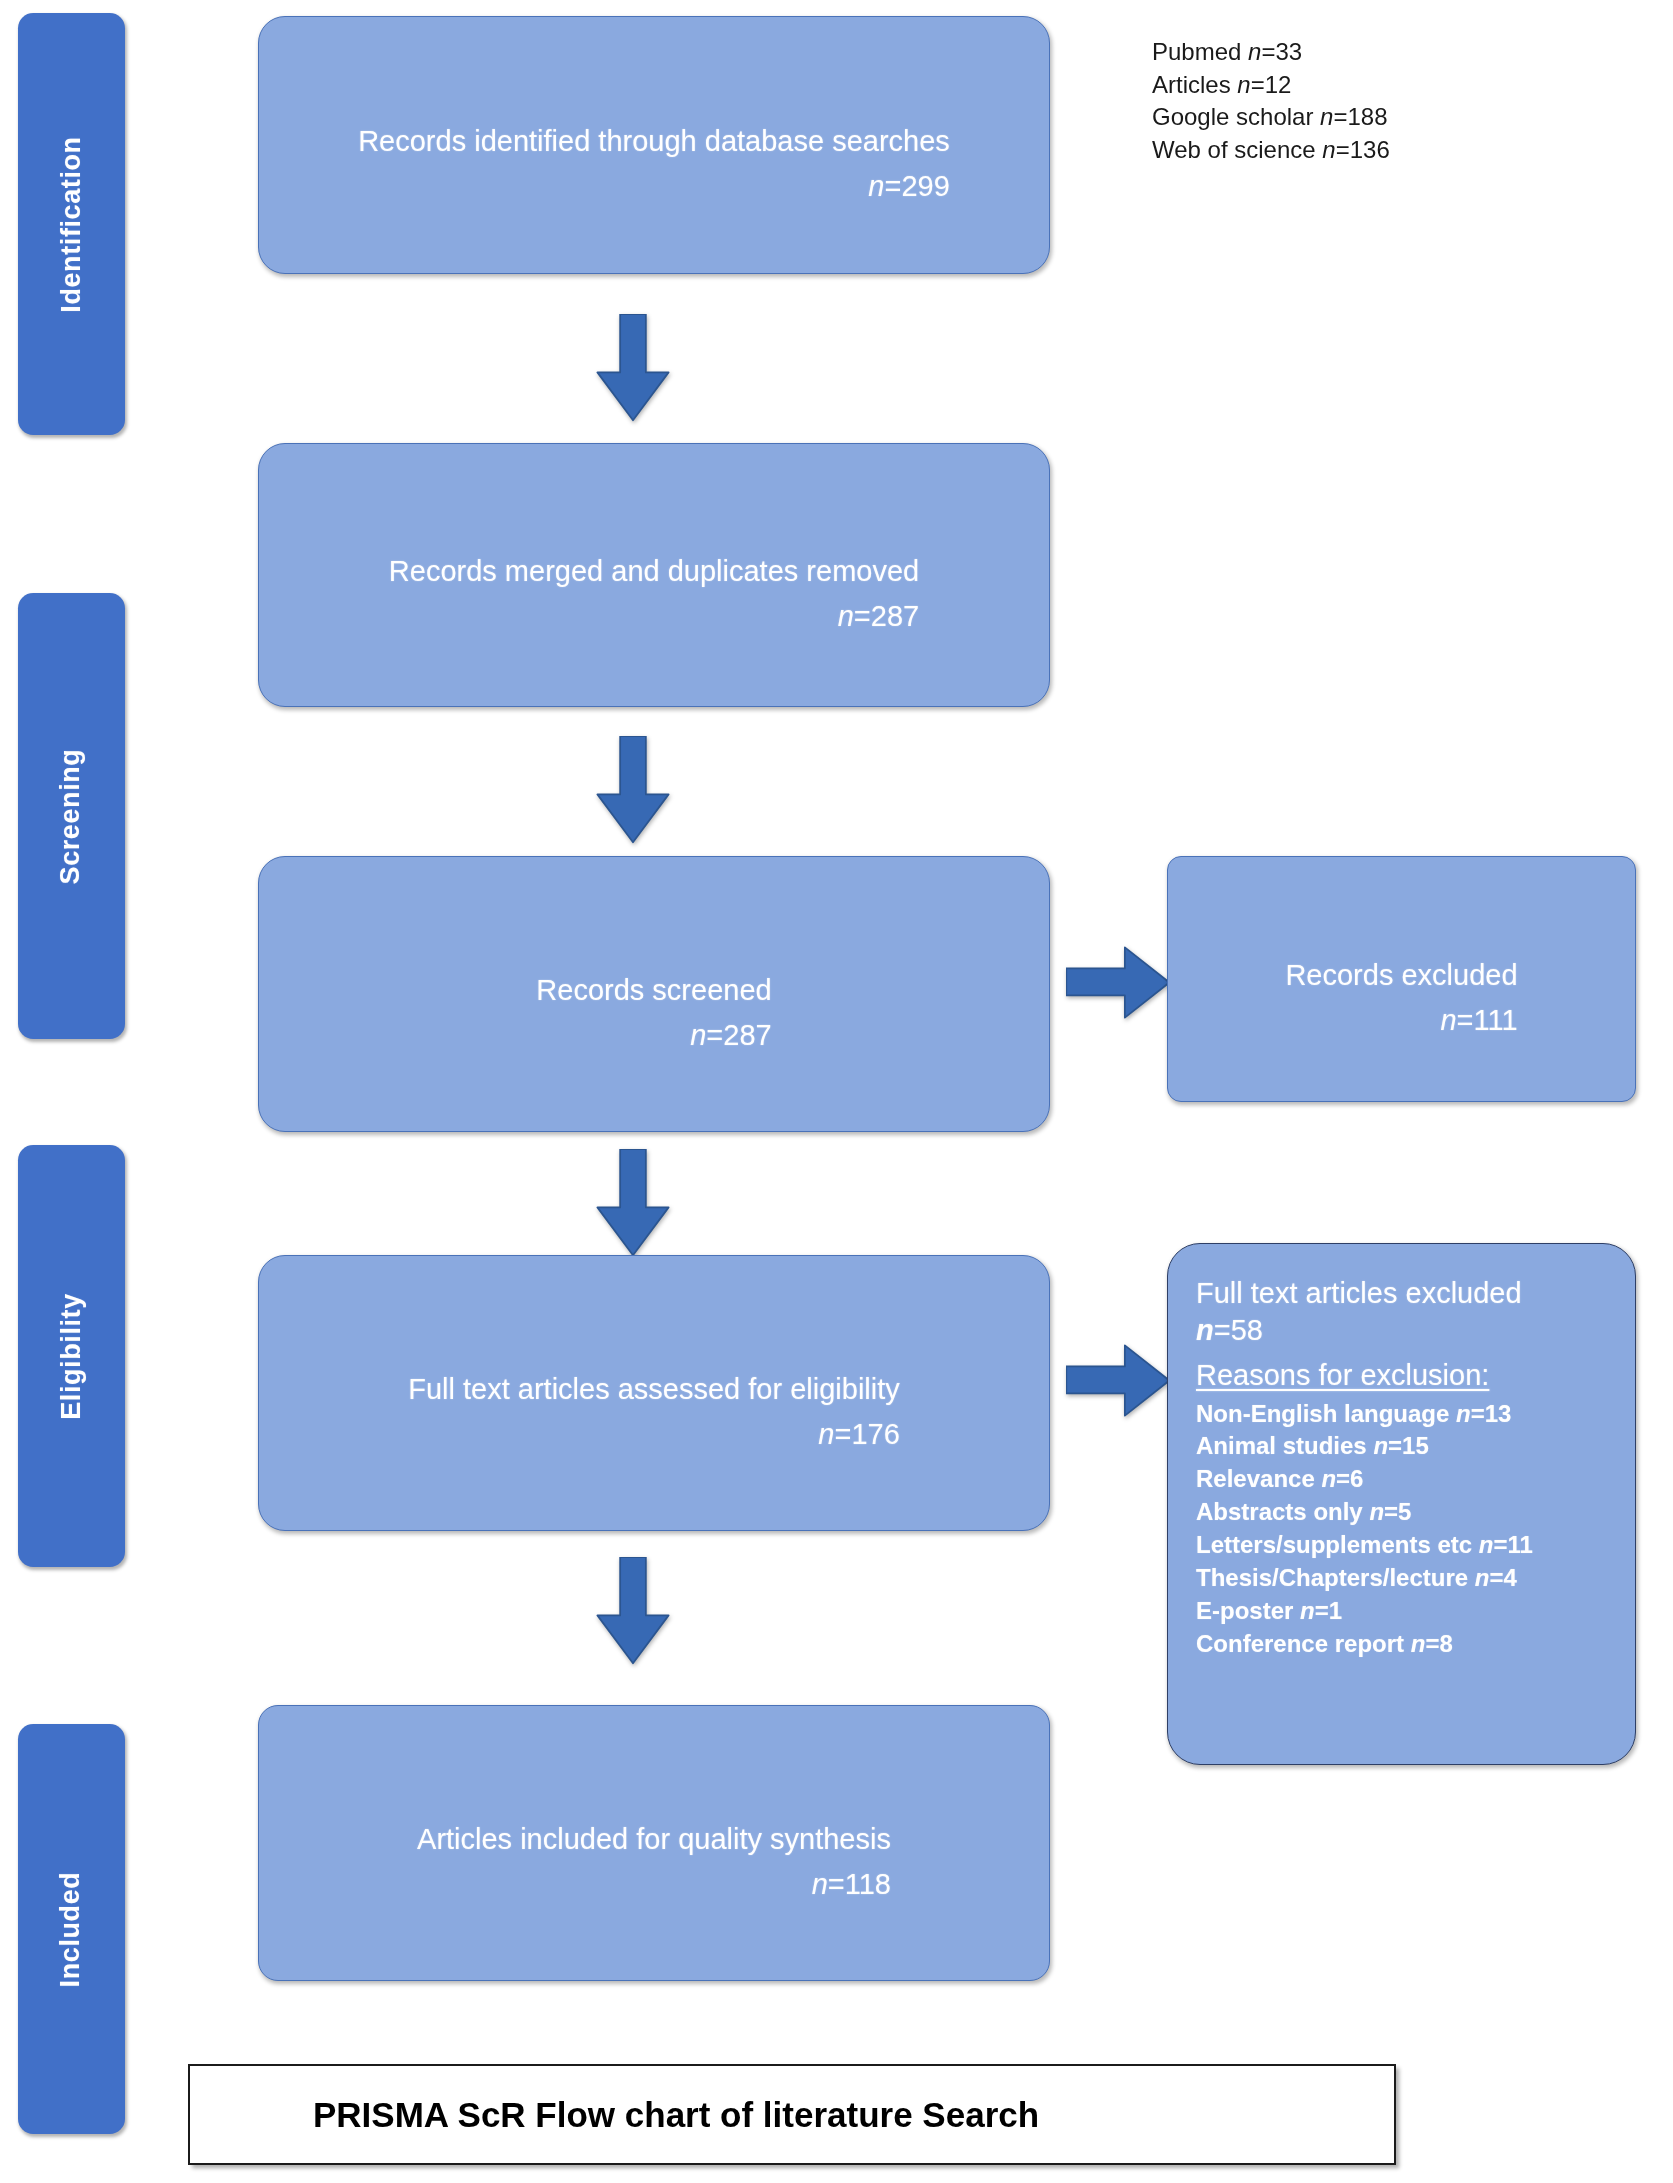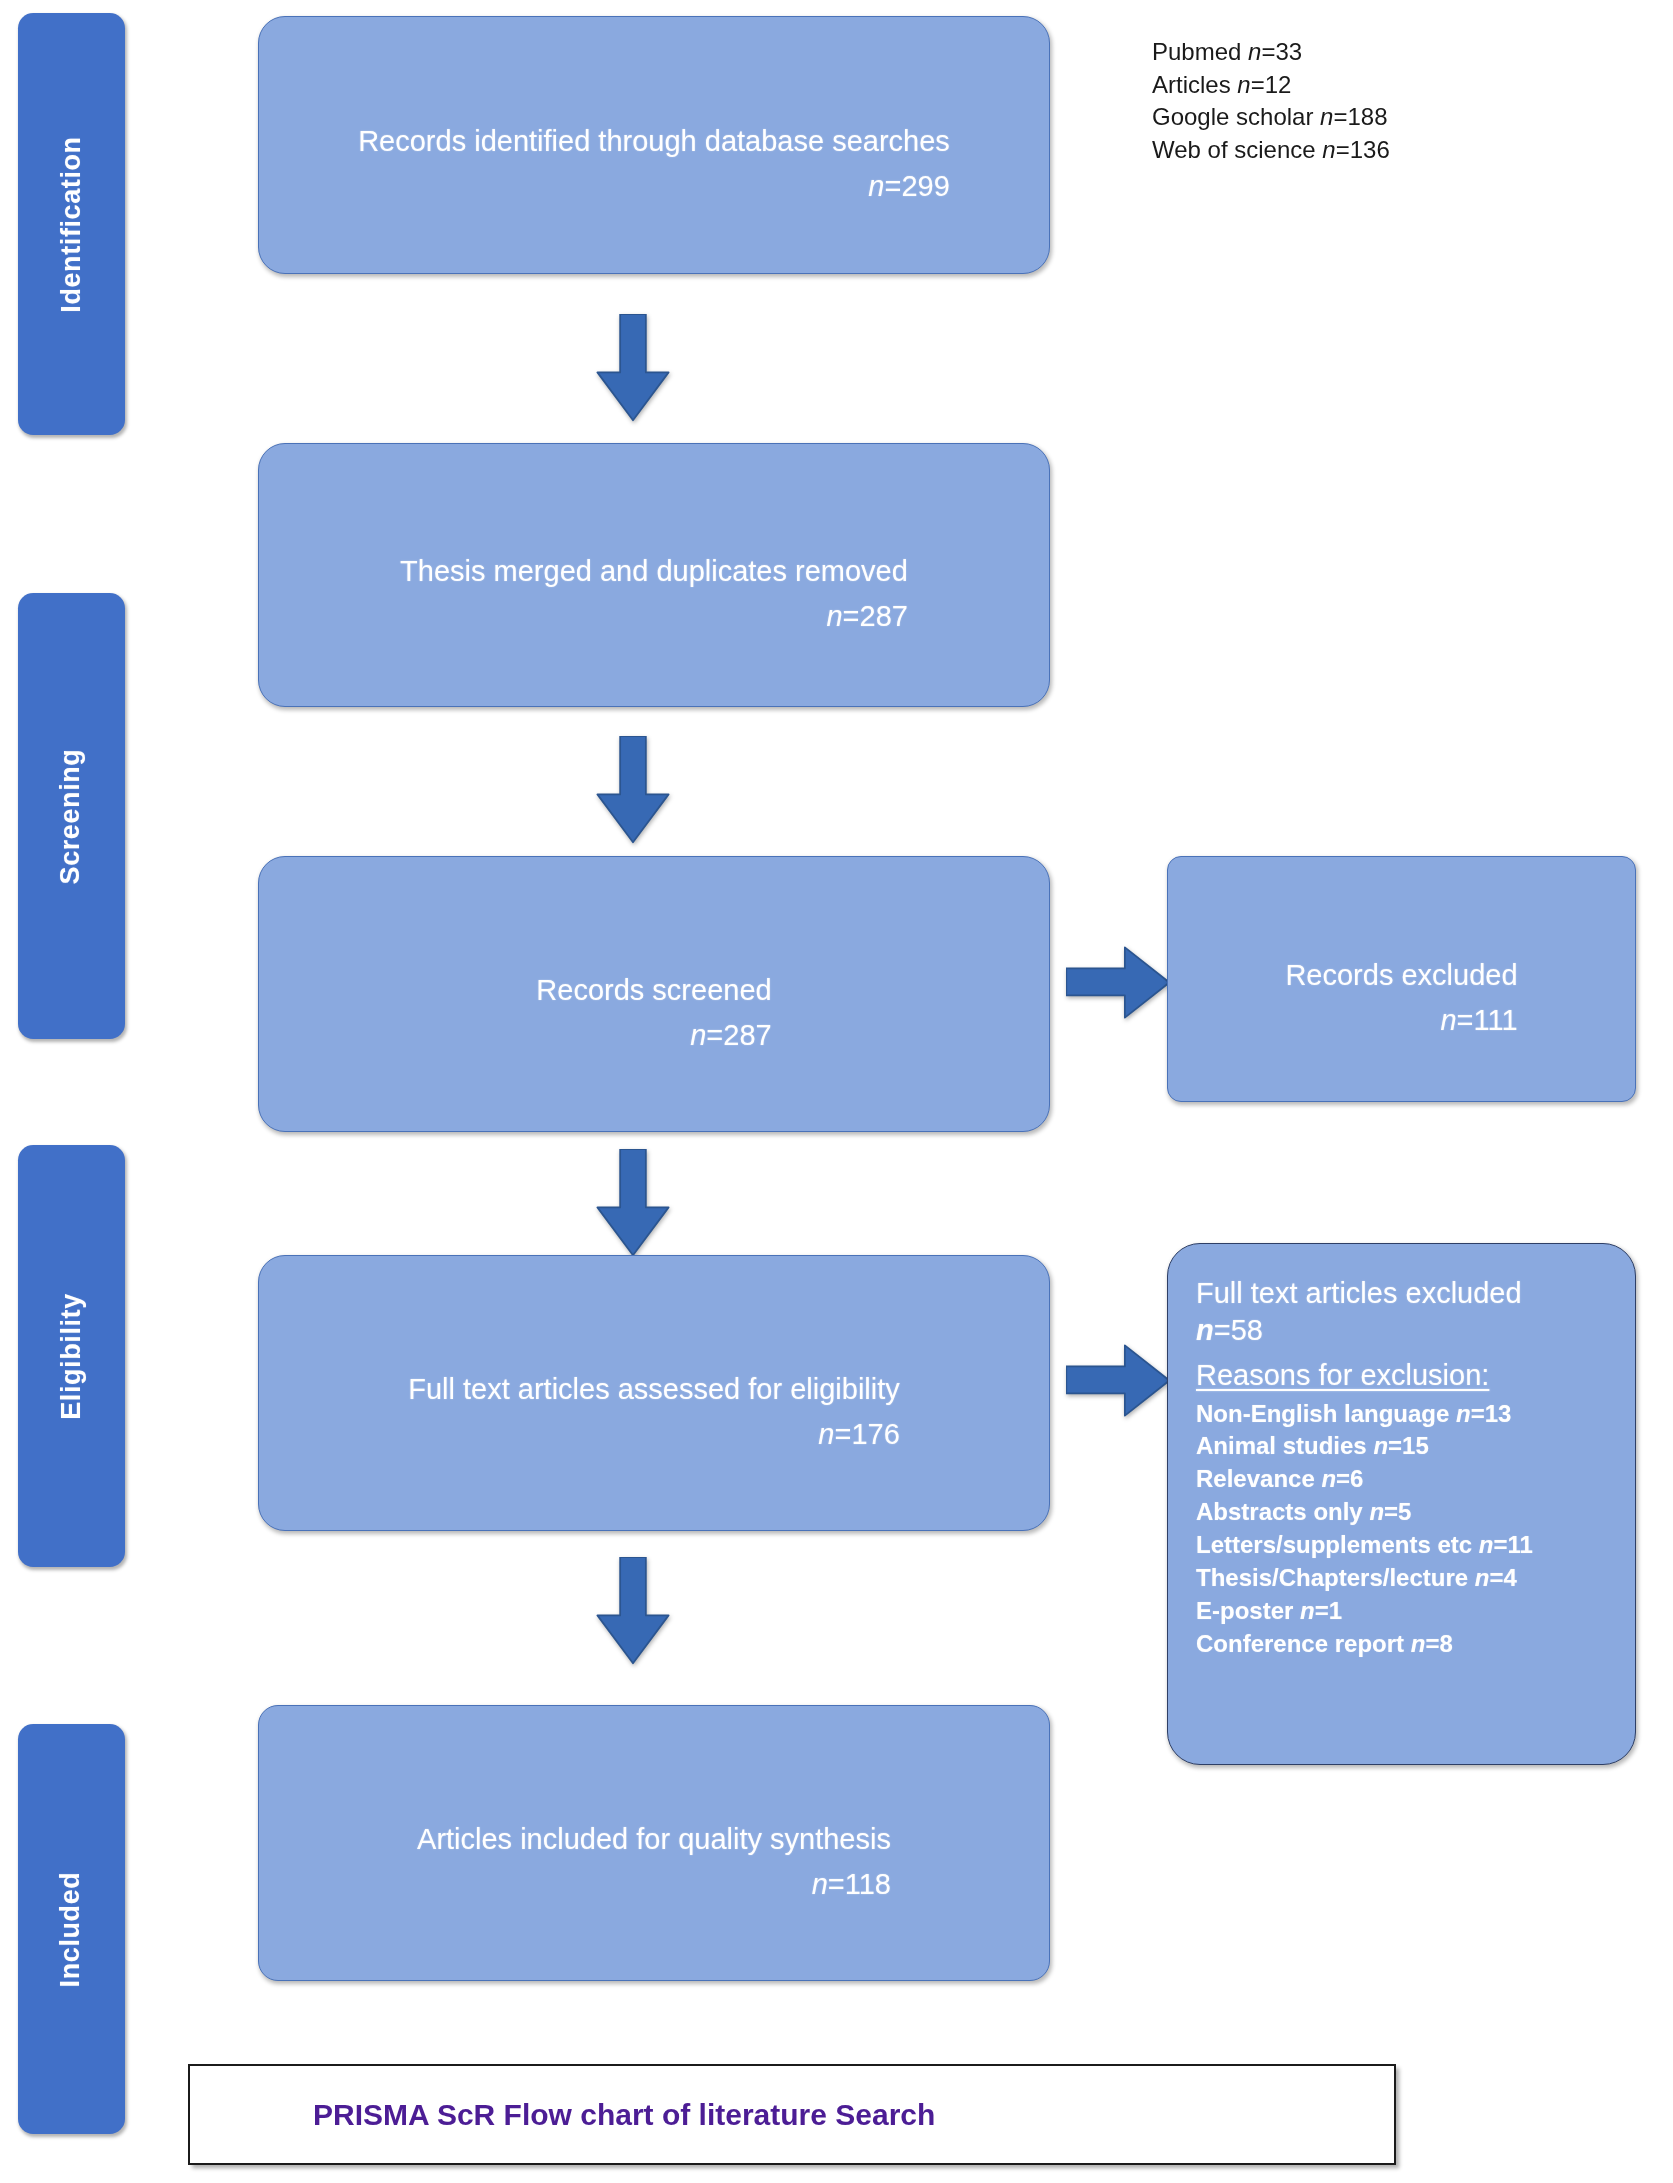--- a/index.html
+++ b/index.html
@@ -118,23 +118,23 @@
   .caption-bar {
     position: absolute;
     background: #ffffff;
     border: 2.3px solid #1b1b1b;
     box-shadow: 3.5px 4.1px 4.1px rgba(0,0,0,0.32);
     display: flex;
     align-items: center;
     box-sizing: border-box;
   }
   .caption-bar .caption-text {
-    color: #4c1d95;
+    color: #000000;
     font-weight: bold;
-    font-size: 30px;
+    font-size: 35px;
     padding-left: 123px;
   }
 </style>
 </head>
 <body>
 
 <div id="canvas">
 
   <div class="stage-strip" style="left:17.6px; top:13px; width:107px; height:422px;">
     <span class="stage-label">Identification</span>
@@ -177,21 +177,21 @@
       <span class="n">n</span><span>=136</span>
     </div>
   </div>
 
   <svg class="arrow" style="left:595px; top:314px;" width="76" height="108" viewBox="0 0 130 185">
     <polygon points="43,0 87,0 87,100 126,100 65,182 4,100 43,100" fill="#3769B4" stroke="#2B5590" stroke-width="3" stroke-linejoin="round"></polygon>
   </svg>
 
   <div class="flow-box" style="left:258px; top:443px; width:792px; height:264px;">
     <div class="box-text">
-      <span>Thesis merged and duplicates removed</span><br>
+      <span>Records merged and duplicates removed</span><br>
       <span class="n">n</span><span>=287</span>
     </div>
   </div>
 
   <svg class="arrow" style="left:595px; top:736px;" width="76" height="108" viewBox="0 0 130 185">
     <polygon points="43,0 87,0 87,100 126,100 65,182 4,100 43,100" fill="#3769B4" stroke="#2B5590" stroke-width="3" stroke-linejoin="round"></polygon>
   </svg>
 
   <div class="flow-box" style="left:258px; top:856px; width:792px; height:276px;">
     <div class="box-text">

